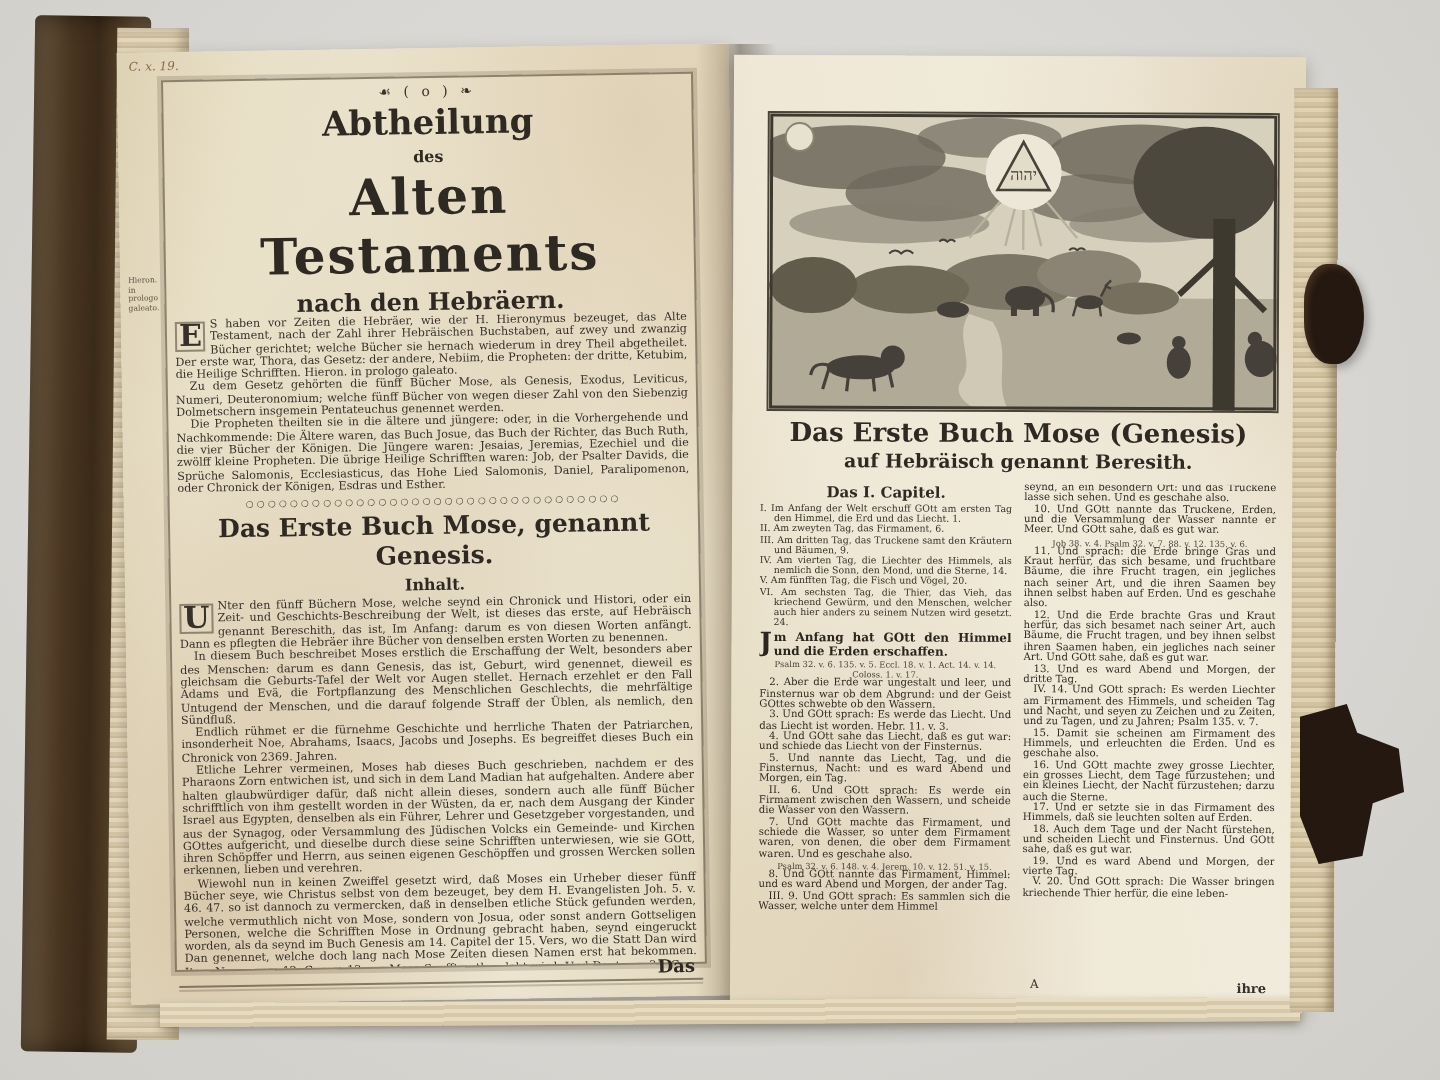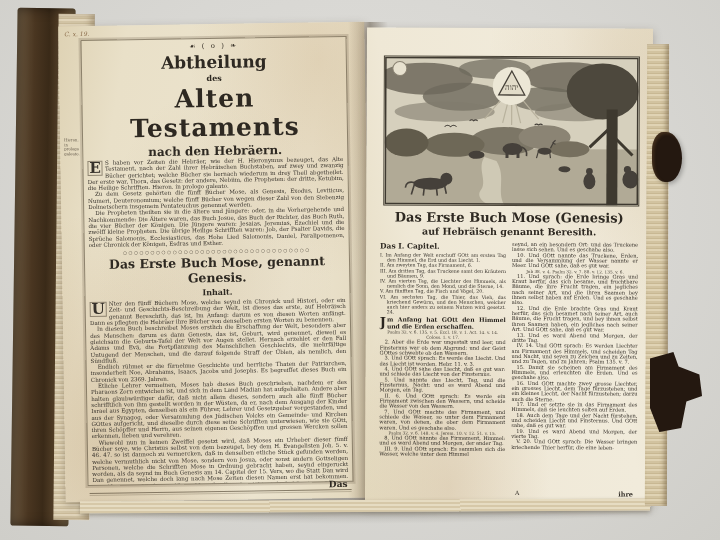--- a/index.html
+++ b/index.html
@@ -58,21 +58,21 @@
   #lp-section-title{font-size:12.5px;font-weight:bold;margin-top:1px;}
   #lp-inhalt{font-size:8px;font-weight:bold;margin-top:2px;margin-bottom:2px;}
   #lp-bottom-rule{position:absolute;left:24px;bottom:8px;width:262px;border-top:1px solid rgba(70,58,40,.6);box-shadow:0 2px 0 rgba(70,58,40,.25);}
   #lp-catchword{position:absolute;right:24px;bottom:9px;font-size:9px;font-weight:bold;color:#2e2922;}
   
   #rp-engraving{position:absolute;left:17px;top:28px;width:254px;height:148px;border:1px solid #4a4438;background:#d8d2c0;}
   #rp-caption1{position:absolute;left:0;top:182px;width:100%;font-size:13px;font-weight:bold;}
   #rp-caption2{position:absolute;left:0;top:198px;width:100%;font-size:9.5px;font-weight:bold;}
   #rp-cols{position:absolute;left:14px;top:214px;width:258px;height:246px;display:flex;gap:6px;overflow:hidden;}
   .col{width:126px;overflow:hidden;}
-  #rp-chapter{font-size:7.5px;font-weight:bold;text-align:left;margin:0 0 2px 0;color:#2e2922;}
+  #rp-chapter{font-size:7.5px;font-weight:bold;text-align:center;margin:0 0 2px 0;color:#2e2922;}
   .sum{font-size:4.7px;line-height:5.2px;color:#35302a;margin:0;text-align:justify;padding-left:7px;text-indent:-7px;}
   .vs{font-size:5.1px;line-height:5.35px;color:#2f2a24;margin:0;text-align:justify;text-indent:5px;}
   .vs.cont{text-indent:0;}
   .ref{font-size:4.2px;line-height:5px;color:#4a443a;margin:0;text-align:center;text-indent:0;}
   .dropcap2{float:left;font-size:13px;line-height:11px;font-weight:bold;margin:0 1px 0 0;}
   #rp-verse1{font-size:6px;line-height:6.4px;font-weight:bold;margin:2px 0 0 0;text-align:justify;color:#2a251f;}
   #rp-sig{position:absolute;left:150px;bottom:10px;font-size:6px;color:#35302a;}
   #rp-catchword{position:absolute;right:18px;bottom:8px;font-size:6.5px;font-weight:bold;color:#35302a;}
   #under-pages{position:absolute;left:80px;top:500px;width:570px;height:12px;transform:rotate(-.3deg);
     background:repeating-linear-gradient(180deg,#e6dcc2 0 2px,#d6c8a8 2px 4px);box-shadow:0 2px 4px rgba(90,80,60,.4);}

